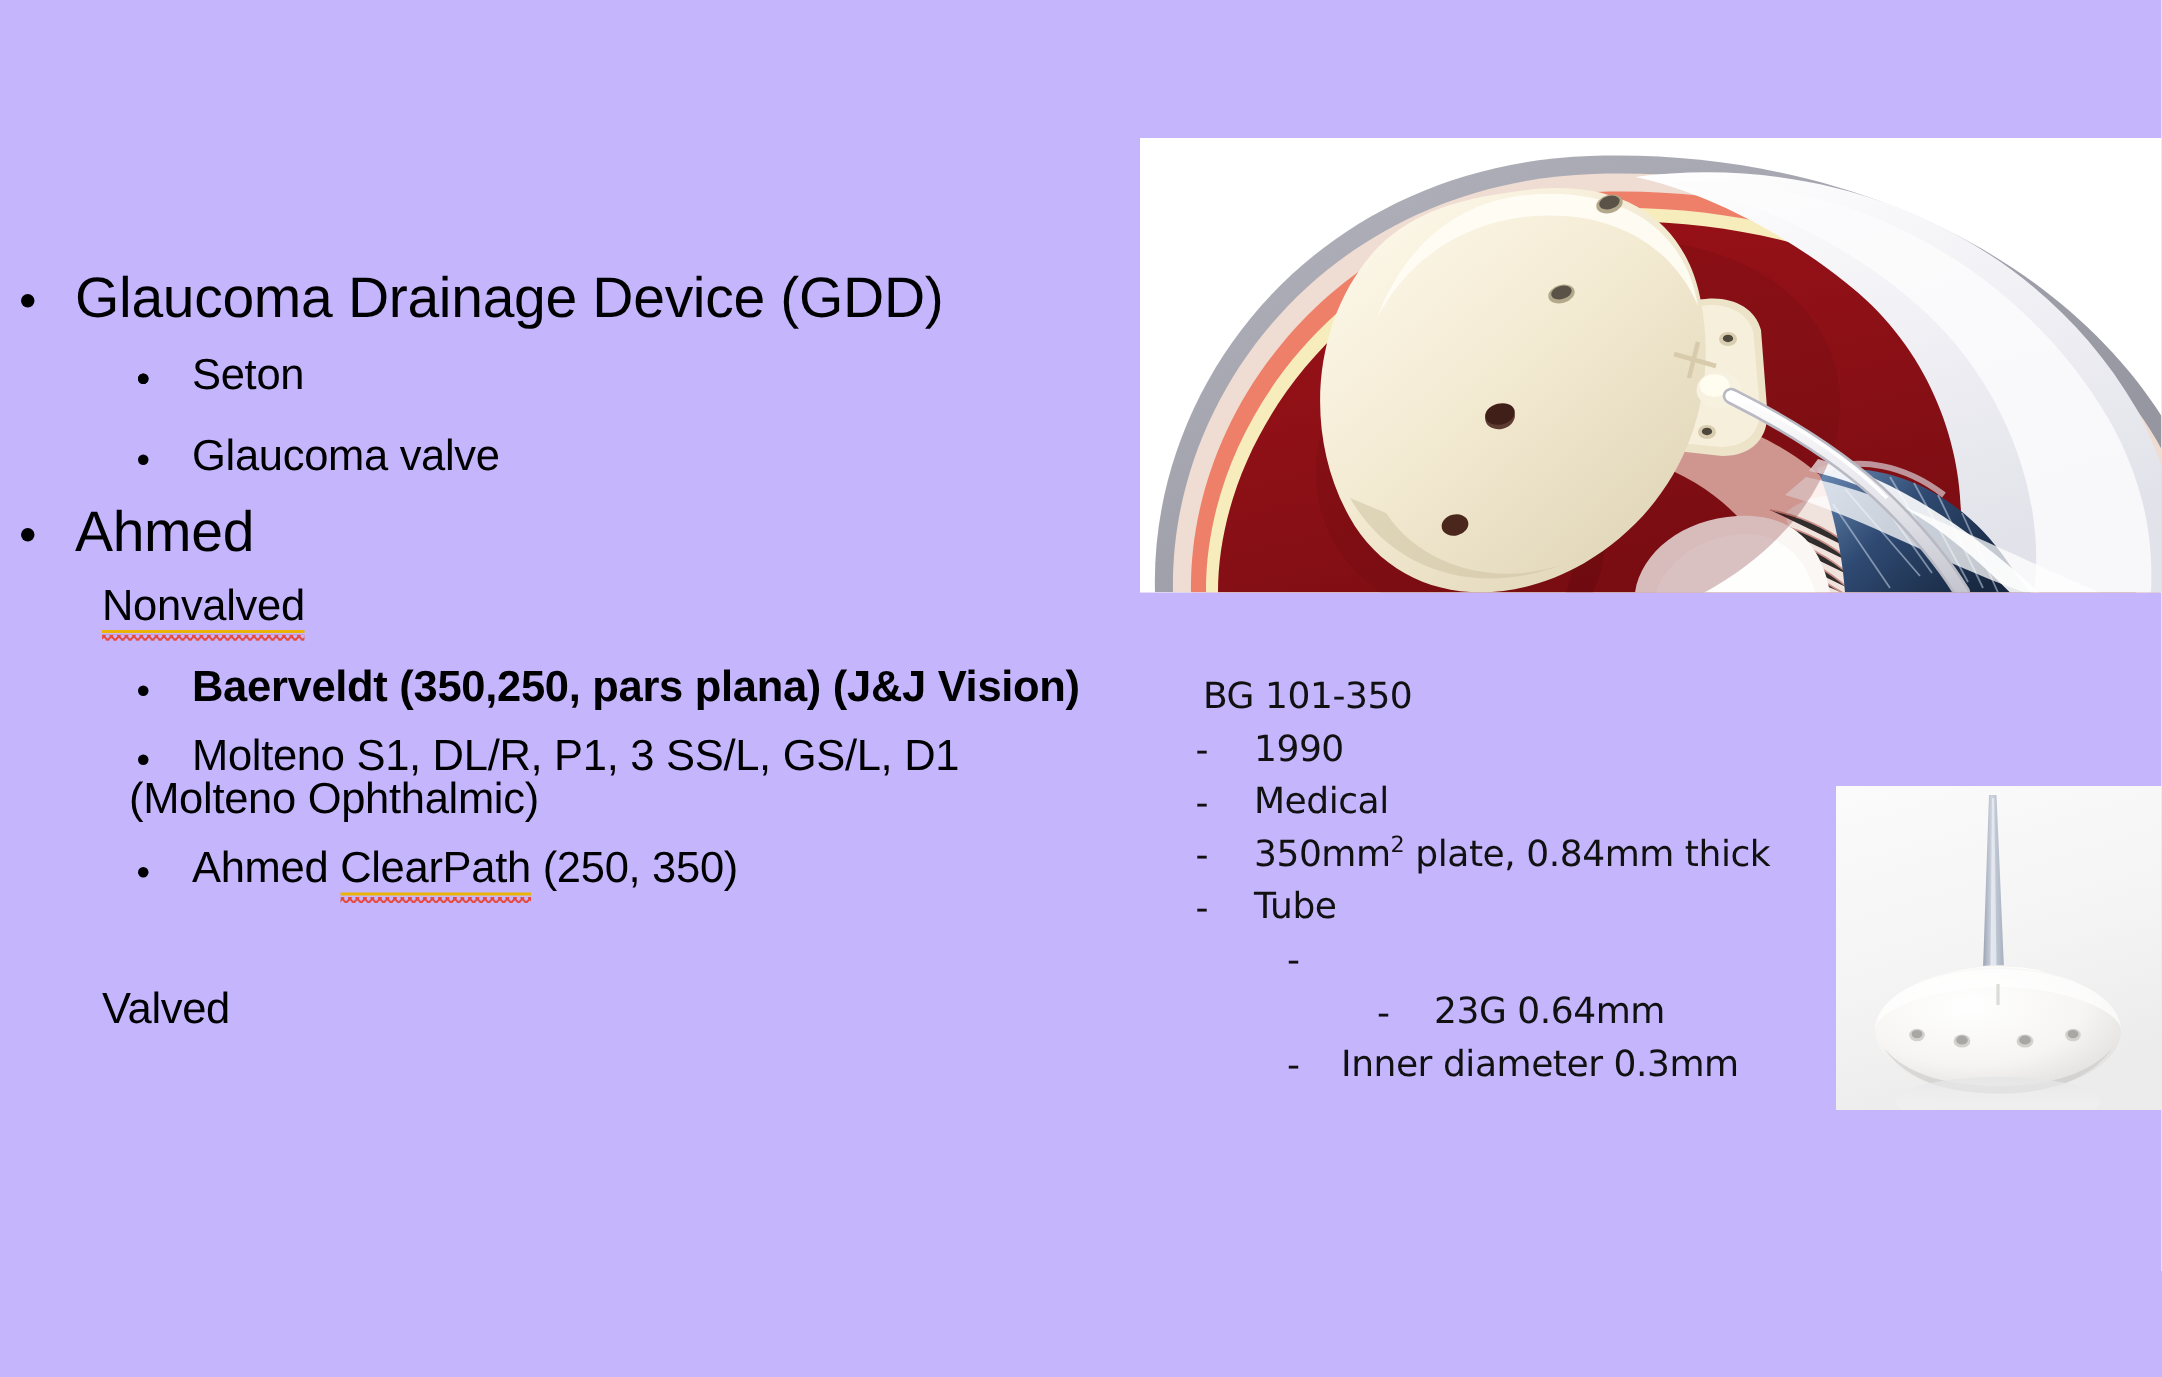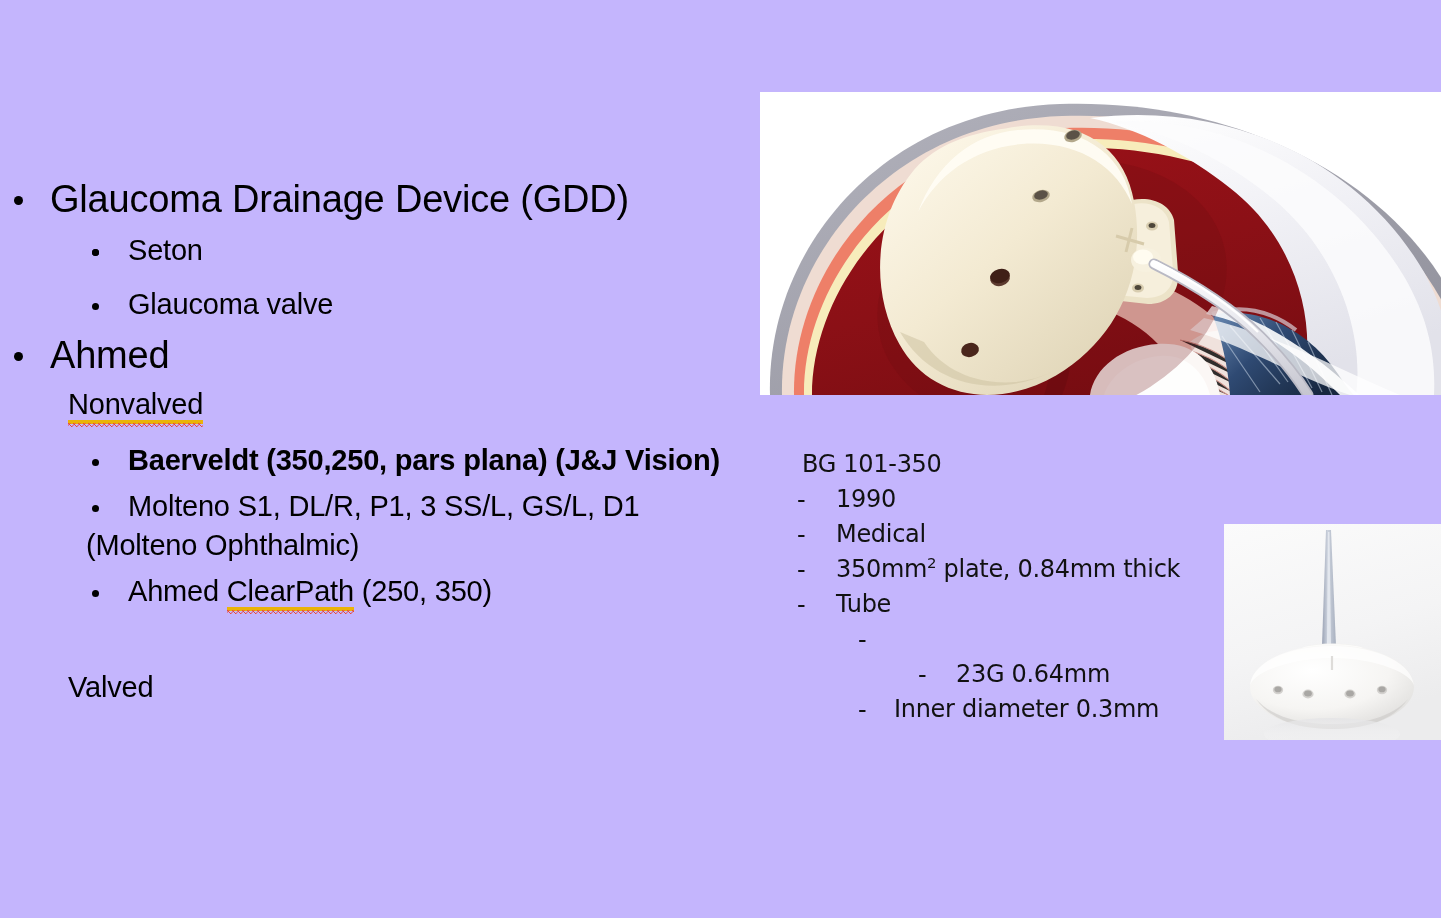--- a/index.html
+++ b/index.html
@@ -23,21 +23,21 @@
 
   .plain-ind{position:relative;font-size:29px;line-height:1.0;letter-spacing:-0.2px;margin-left:68px;}
   .sq{position:relative;display:inline-block;}
   .sq::after{
     content:"";position:absolute;left:0;right:0;bottom:-6px;height:4px;
     background-image:
       linear-gradient(45deg,transparent 42%,#e8483c 42%,#e8483c 58%,transparent 58%),
       linear-gradient(-45deg,transparent 42%,#e8483c 42%,#e8483c 58%,transparent 58%);
     background-size:5px 5px;background-repeat:repeat-x;background-position:0 0,2.5px 0;
   }
-  .sq.under-solid{border-bottom:4px solid #eab308;padding-bottom:1px;}
+  .sq.under-solid{border-bottom:2px solid #eab308;padding-bottom:1px;}
   .sq.under-solid::after{bottom:-7px;}
 
   
   .spec{
     position:absolute;left:796px;top:452px;width:430px;
     font-family:"DejaVu Sans",sans-serif;
     font-size:24px;line-height:1.0;color:#111;letter-spacing:-0.3px;
   }
   .spec .row{position:relative;height:35px;}
   .spec .head{padding-left:6px;margin-top:35px;}
@@ -90,21 +90,21 @@
 
     <div class="plain-ind" style="margin-bottom:22px;">
       <span class="sq under-solid">Nonvalved</span>
     </div>
 
     <div class="l2" style="margin-bottom:17px;font-weight:bold;">
       <span class="bullet"></span>
       <span class="txt">Baerveldt (350,250, pars plana) (J&amp;J Vision)</span>
     </div>
 
-    <div class="l2" style="margin-bottom:10px;">
+    <div class="l2" style="">
       <span class="bullet"></span>
       <span class="txt">Molteno S1, DL/R, P1, 3 SS/L, GS/L, D1</span>
     </div>
 
     <div class="plain-ind" style="margin-left:86px;margin-bottom:17px;">
       <span>(Molteno Ophthalmic)</span>
     </div>
 
     <div class="l2" style="margin-bottom:62px;">
       <span class="bullet"></span>

